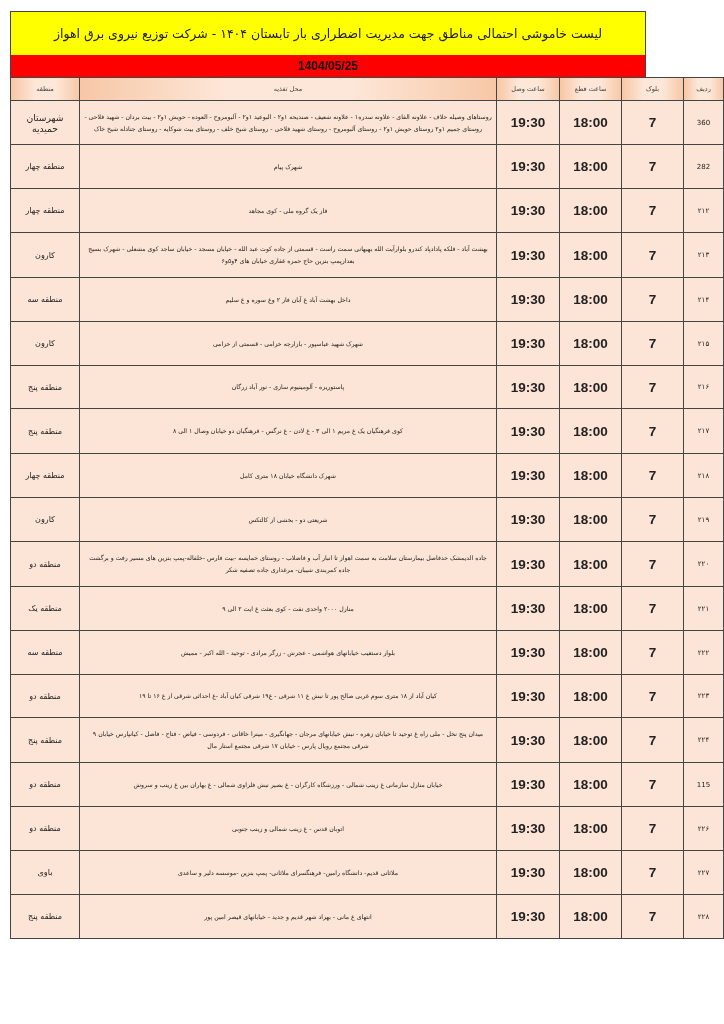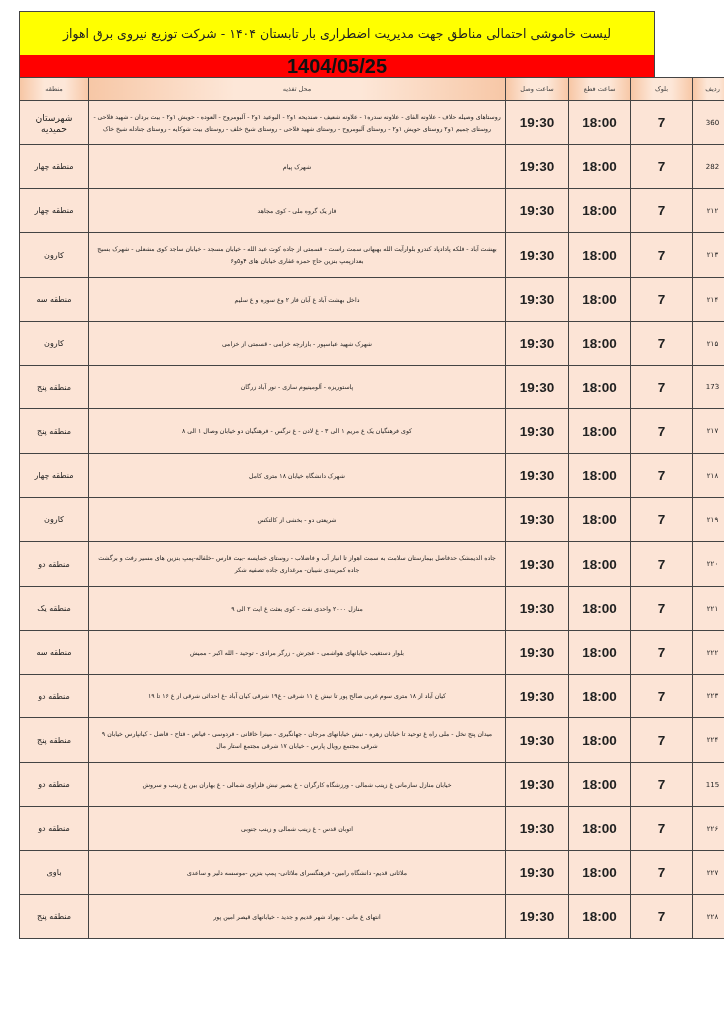--- a/index.html
+++ b/index.html
@@ -1,26 +1,26 @@
 <!DOCTYPE html>
 <html><head>
 <meta charset="utf-8">
 <style>
   html, body { margin: 0; padding: 0; background: #ffffff; }
   body { width: 724px; height: 1024px; position: relative; overflow: hidden; font-family: "DejaVu Sans", sans-serif; }
-  .sheet { position: absolute; left: 19px; top: 11px; width: 636px; }
+  .sheet { position: absolute; left: 10px; top: 11px; width: 636px; }
   .title-bar {
     height: 43px; background: #ffff00; border: 1px solid #444; border-bottom: none;
     display: flex; align-items: center; justify-content: center;
     direction: rtl; font-size: 12.5px; color: #222;
   }
   .date-bar {
     height: 22px; background: #ff0000; border-left: 1px solid #444; border-right: 1px solid #444;
     display: flex; align-items: center; justify-content: center;
-    font-family: "Liberation Sans", sans-serif; font-weight: bold; font-size: 20px; color: #111;
+    font-family: "Liberation Sans", sans-serif; font-weight: bold; font-size: 12px; color: #111;
   }
   table.sched {
     width: 713px; border-collapse: collapse; direction: rtl; table-layout: fixed;
     background: #fce4d6;
   }
   table.sched th {
     height: 14px; font-weight: normal; font-size: 6.5px; color: #444;
     background: linear-gradient(to right, #f7c7a6 0%, #fde7d8 35%, #fde7d8 65%, #f7c7a6 100%);
     border: 1px solid #444; padding: 4px;
   }
@@ -102,21 +102,21 @@
       </tr>
       <tr style="height:44px">
         <td class="c-row">۲۱۵</td>
         <td class="c-num">7</td>
         <td class="c-num">18:00</td>
         <td class="c-num">19:30</td>
         <td class="c-feed">شهرک شهید عباسپور - بازارچه خزامی - قسمتی از خزامی</td>
         <td class="c-region">کارون</td>
       </tr>
       <tr style="height:43px">
-        <td class="c-row">173</td>
+        <td class="c-row">۲۱۶</td>
         <td class="c-num">7</td>
         <td class="c-num">18:00</td>
         <td class="c-num">19:30</td>
         <td class="c-feed">پاستوریزه - آلومینیوم سازی - نور آباد زرگان</td>
         <td class="c-region">منطقه پنج</td>
       </tr>
       <tr style="height:45px">
         <td class="c-row">۲۱۷</td>
         <td class="c-num">7</td>
         <td class="c-num">18:00</td>

